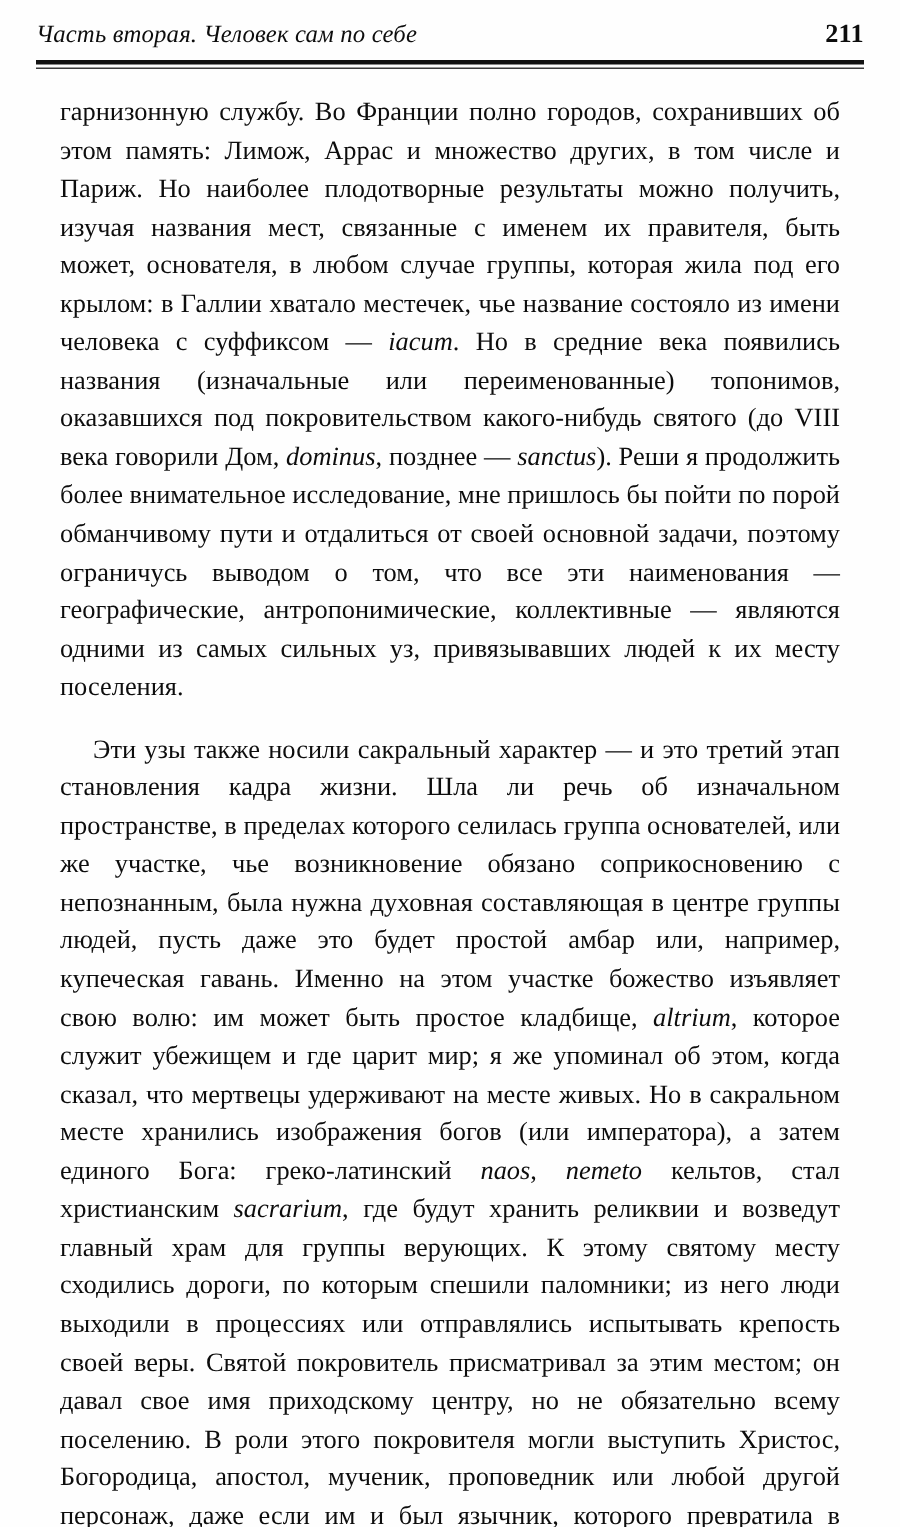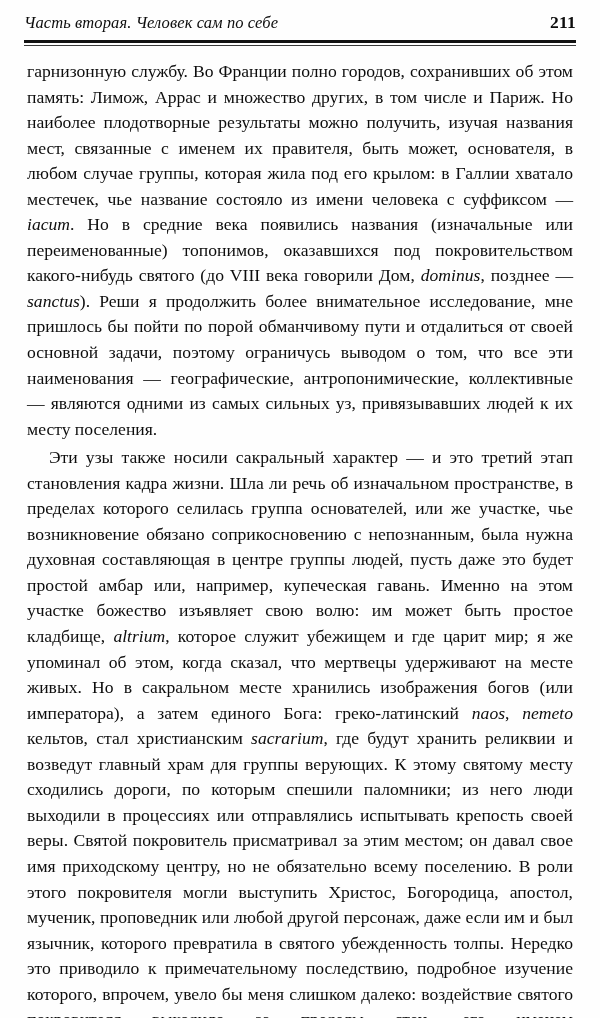--- a/index.html
+++ b/index.html
@@ -66,21 +66,21 @@
   
   .body-text {
     margin-top: 13px;
     font-size: 17.6px;
     line-height: 25.55px;
     text-align: justify;
     text-justify: inter-word;
     hyphens: manual;
   }
   .para {
-    margin: 3px;
+    margin: 16px;
     text-indent: 0;
   }
   .para + .para {
     text-indent: 22px;
   }
   
   .para.continues::after {
     content: "";
     display: inline-block;
     width: 100%;

